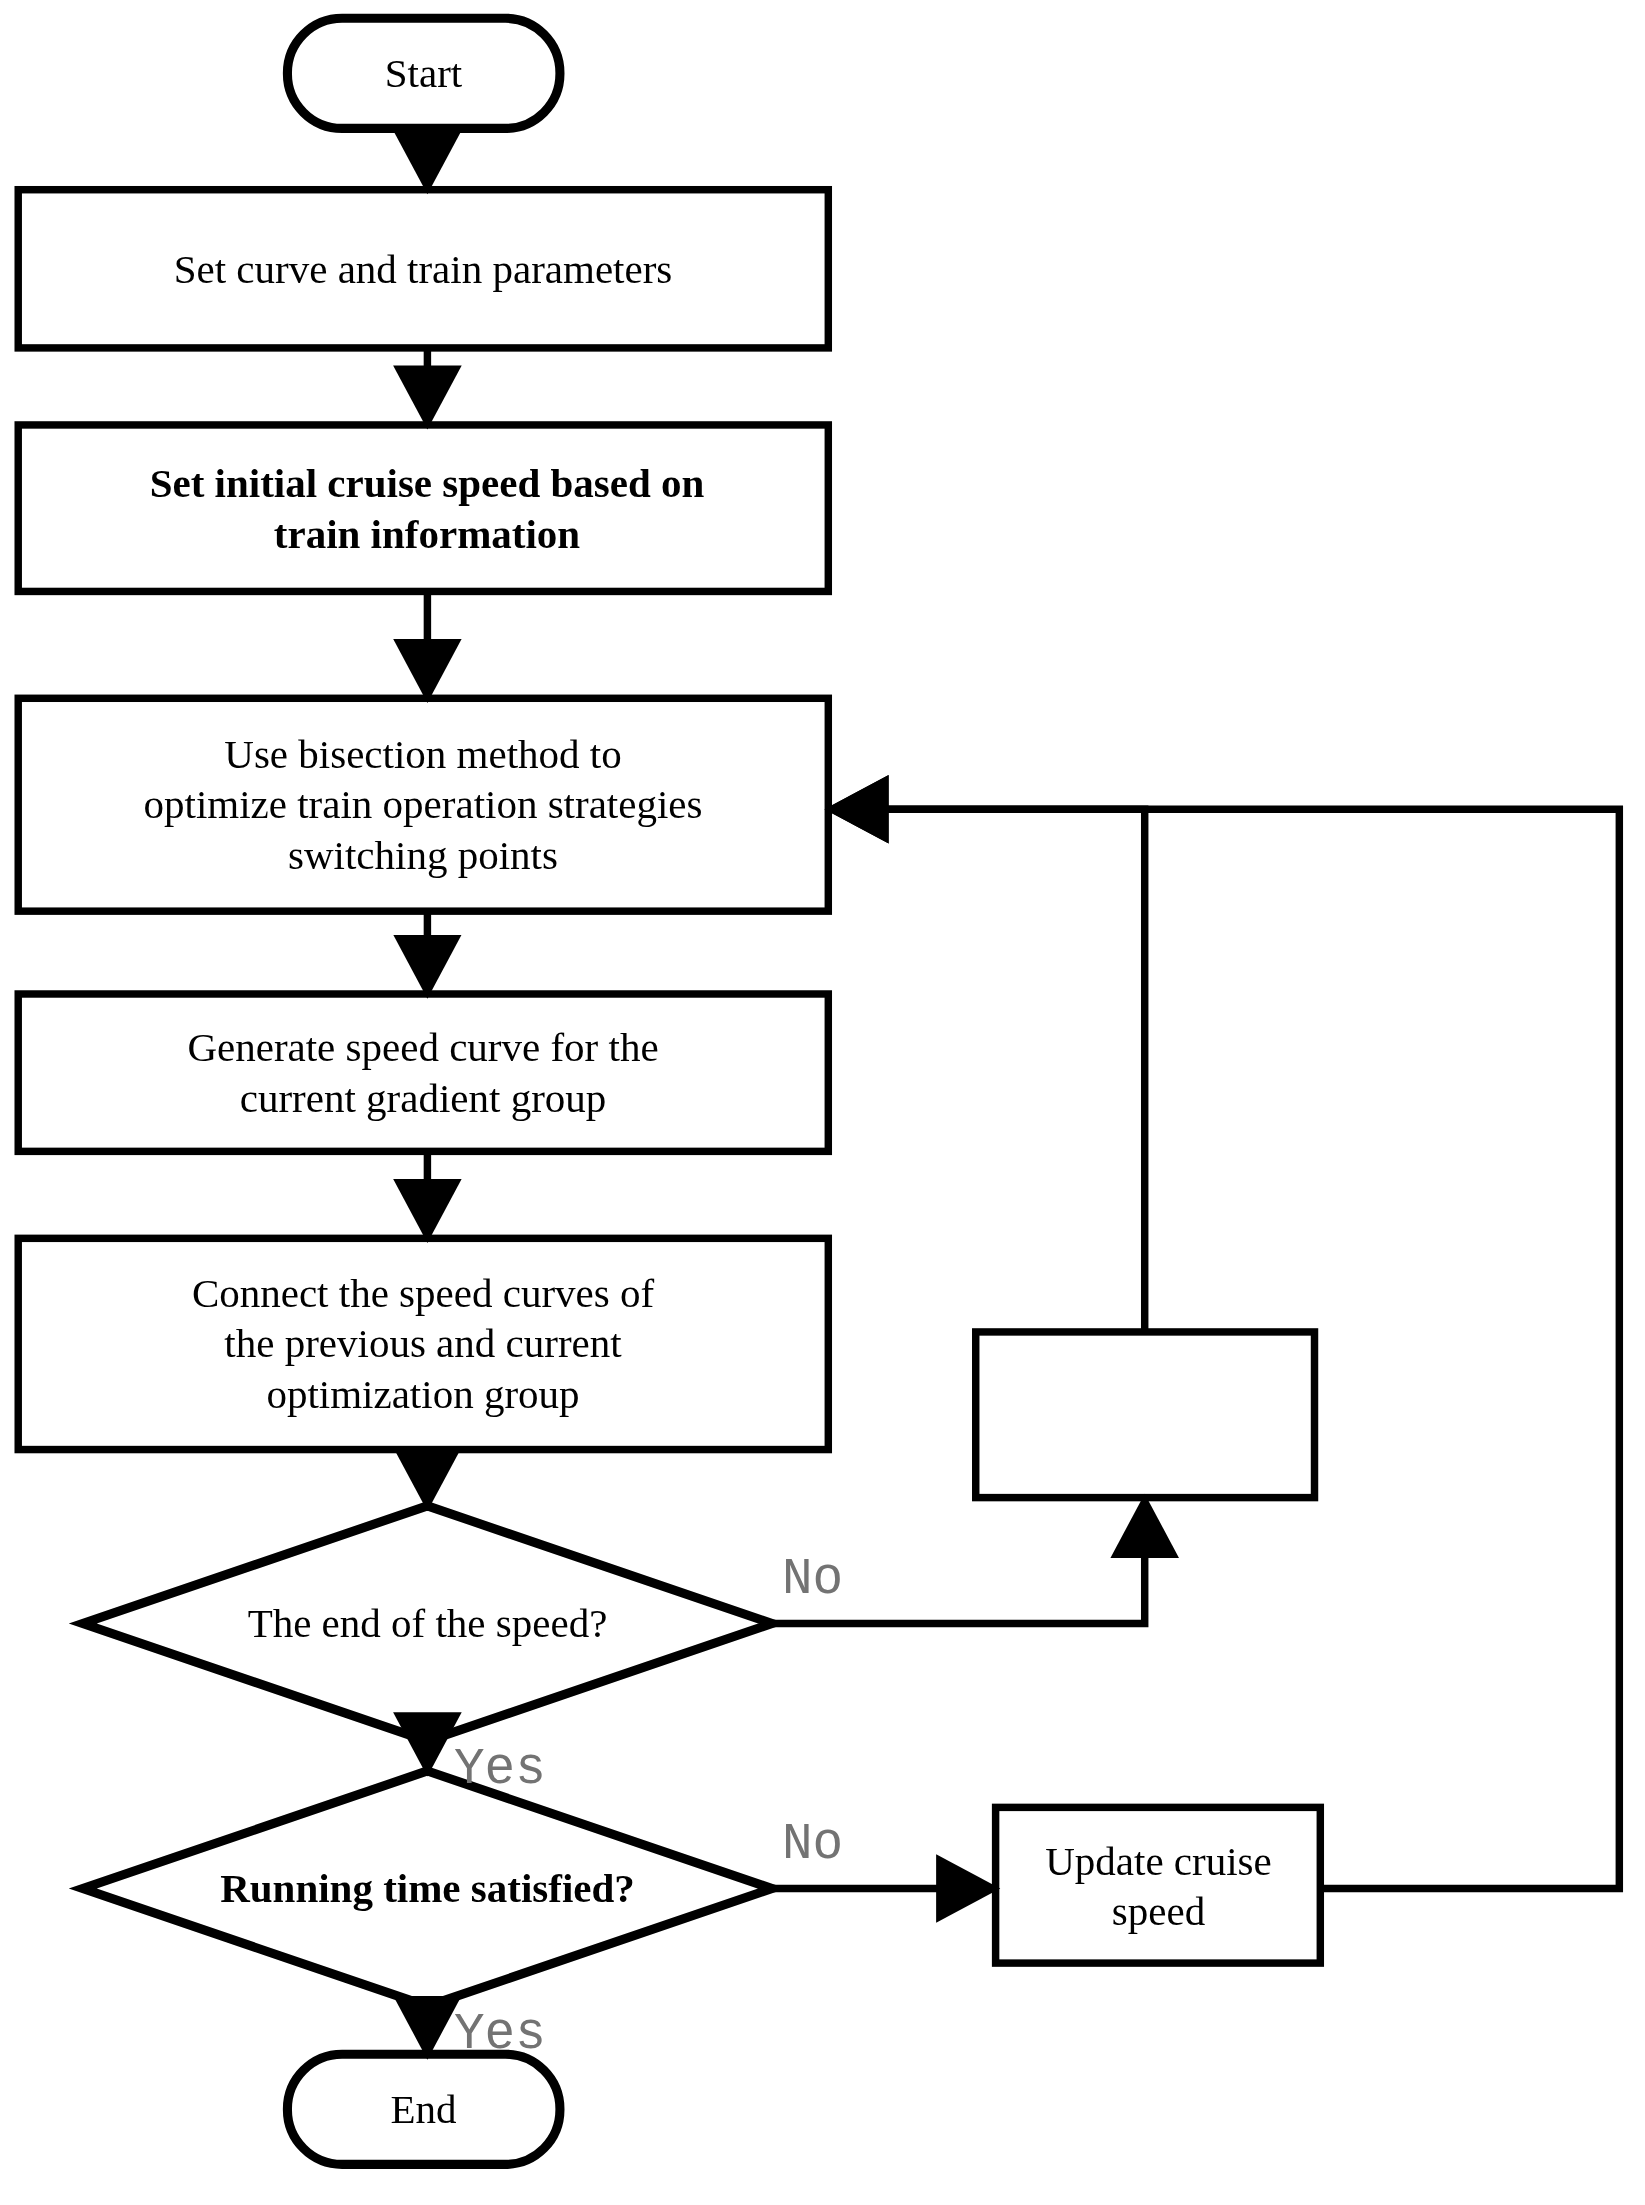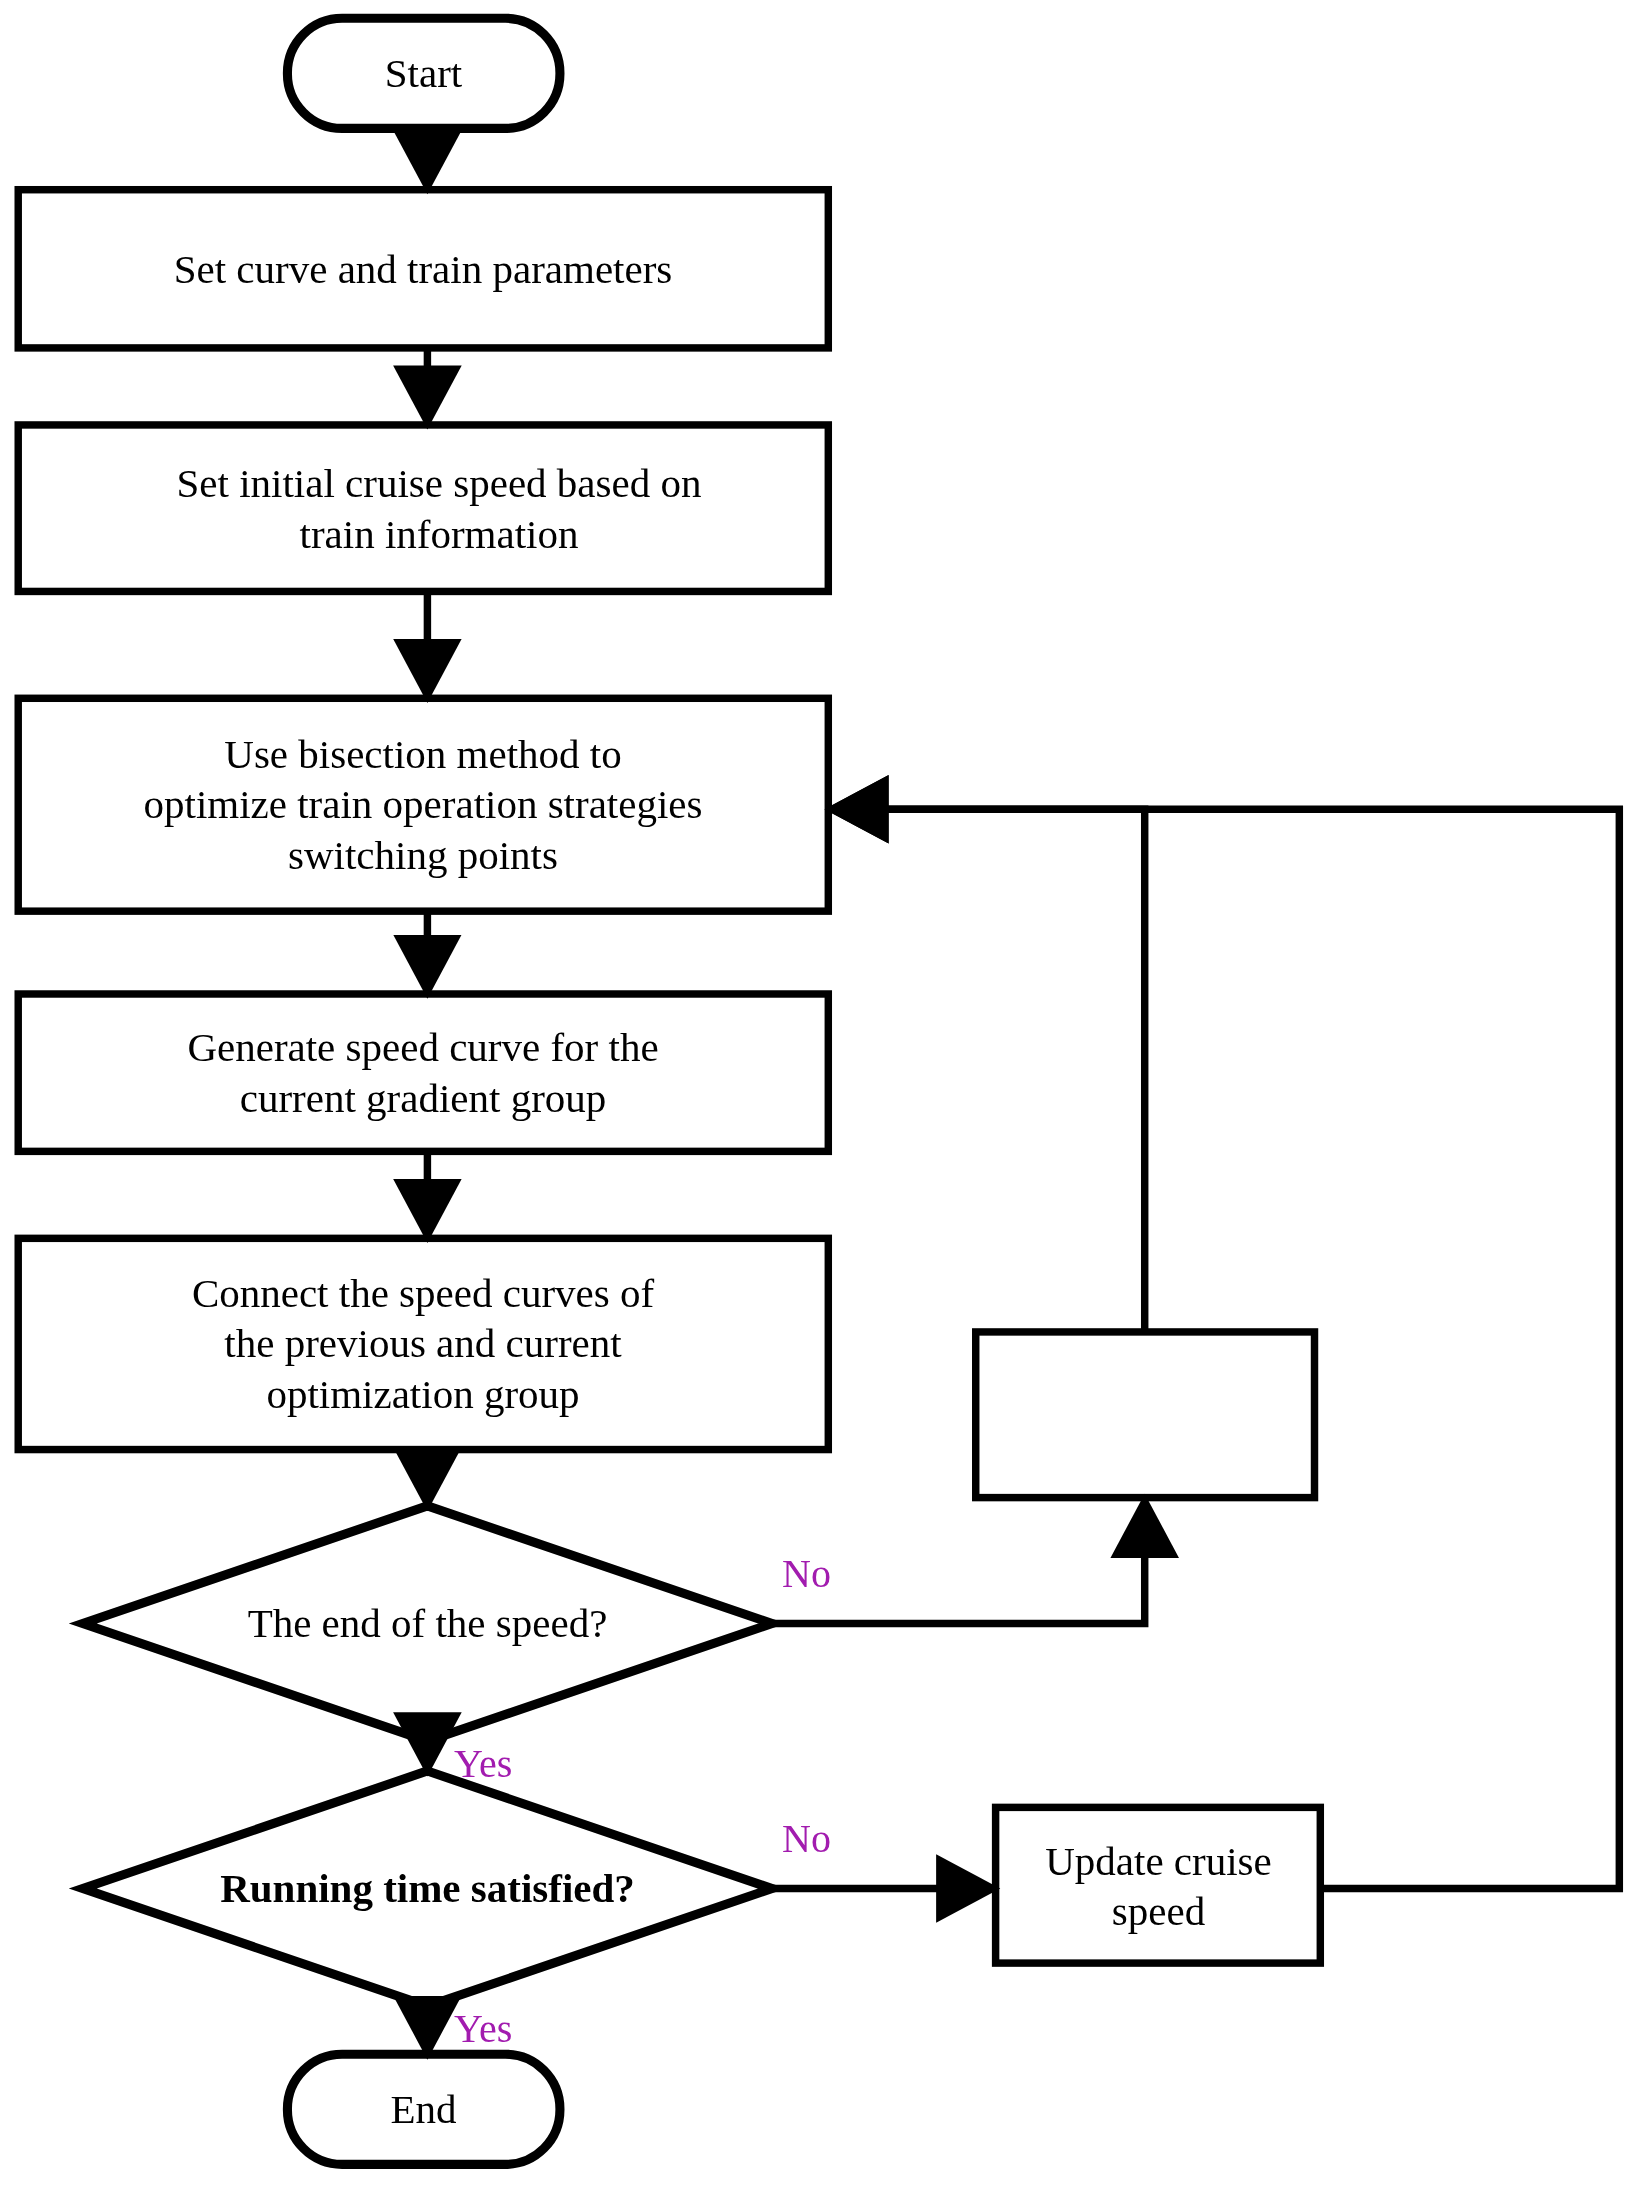--- a/index.html
+++ b/index.html
@@ -36,23 +36,23 @@
     color: #000000;
     font-family: "Liberation Serif", "DejaVu Serif", serif;
     font-size: 41px;
     line-height: 1.22;
     white-space: pre-line;
     pointer-events: none;
     user-select: none;
   }
   .edge-label {
     position: absolute;
-    color: #a21caf;
-    font-family: Liberation Serif, serif;
-    font-size: 40px;
+    color: #737373;
+    font-family: Liberation Mono, monospace;
+    font-size: 51px;
     line-height: 1;
     white-space: nowrap;
     user-select: none;
   }
 </style>
 </head>
 <body>
 
 <div id="flow-root">
 
@@ -124,21 +124,21 @@
 
        End --&gt;
       <path d="M 516 2422 L 516 2474" marker-end="url(#arrowhead)"></path>
     </g>
   </svg>
 
   <div class="node-label" style="left:287px; top:18px; width:273px; height:110px;">Start</div>
 
   <div class="node-label" style="left:18px; top:190px; width:810px; height:158px;">Set curve and train parameters</div>
 
-  <div class="node-label" style="left:34px; top:425px; width:810px; height:167px;">Set initial cruise speed based on
+  <div class="node-label" style="left:22px; top:425px; width:810px; height:167px;font-weight:bold;">Set initial cruise speed based on
 train information</div>
 
   <div class="node-label" style="left:18px; top:698px; width:810px; height:213px;">Use bisection method to
 optimize train operation strategies
 switching points</div>
 
   <div class="node-label" style="left:18px; top:994px; width:810px; height:157px;">Generate speed curve for the
 current gradient group</div>
 
   <div class="node-label" style="left:18px; top:1238px; width:810px; height:211px;">Connect the speed curves of

